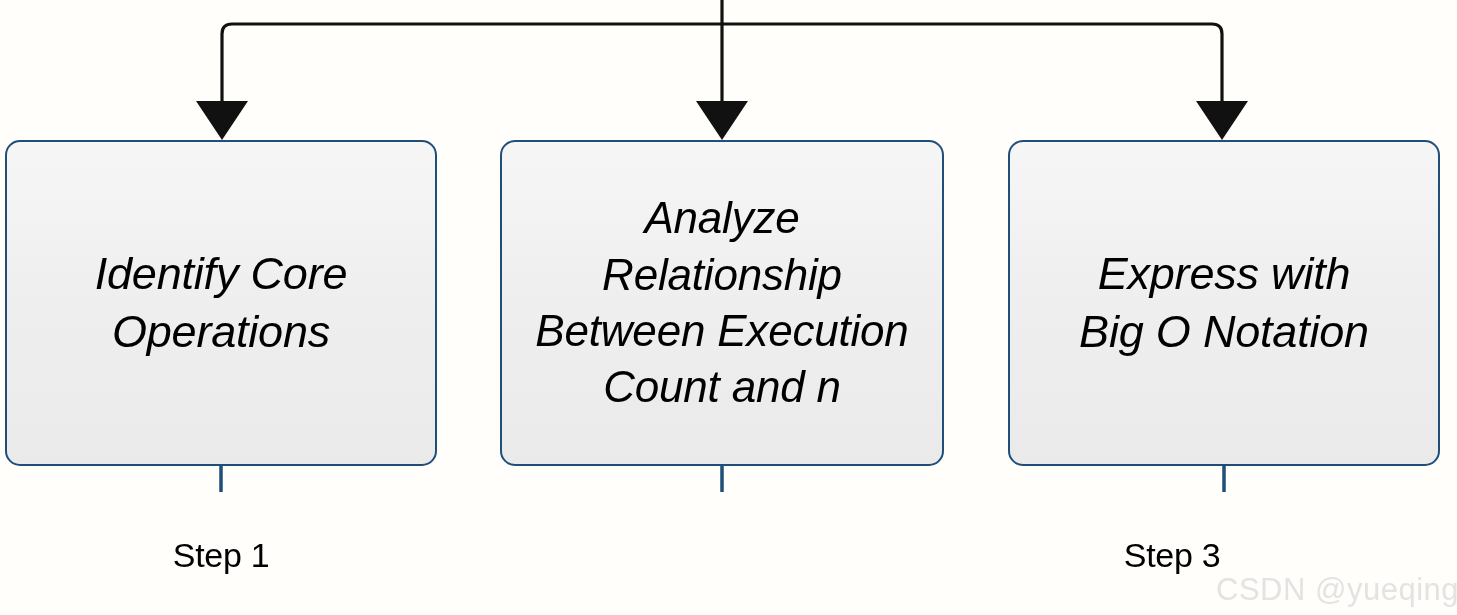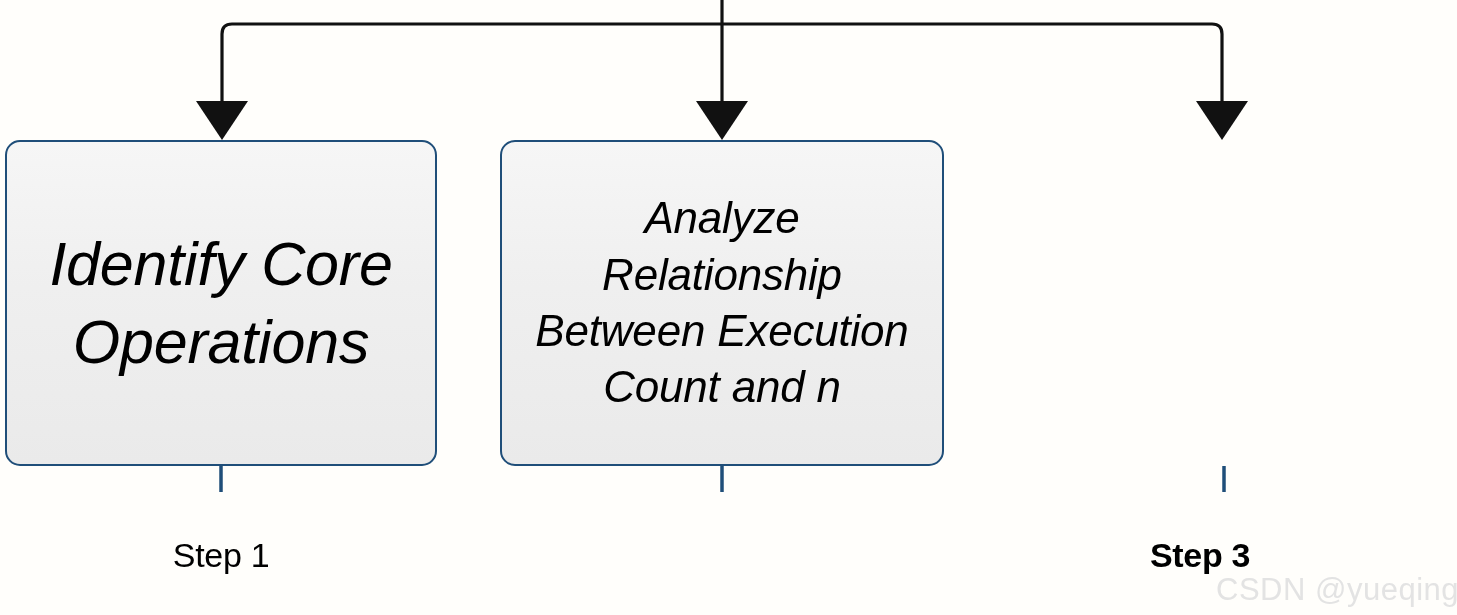--- a/index.html
+++ b/index.html
@@ -27,21 +27,21 @@
     position: absolute;
     box-sizing: border-box;
     border: 2.5px solid #1f4e79;
     border-radius: 15px;
     background: linear-gradient(180deg, #f6f6f6 0%, #efefef 45%, #eaeaea 100%);
     display: flex;
     align-items: center;
     justify-content: center;
     text-align: center;
     color: #000000;
-    font-size: 61px;
+    font-size: 45px;
     line-height: 1.28;
     letter-spacing: -0.2px;
     white-space: pre-line;
   }
   .box-text {
     display: block;
     width: 112%;
     text-align: center;
     font-style: italic;
   }
@@ -89,21 +89,25 @@
 Operations</span>
   </div>
 
   <div class="step-box" style="left:500px; top:140px; width:444px; height:326px; font-size:44px;">
     <span class="box-text">Analyze
 Relationship
 Between Execution
 Count and n</span>
   </div>
 
+  <div class="step-box" style="left:1008px; top:140px; width:432px; height:326px;">
+    <span class="box-text">Express with
+Big O Notation</span>
+  </div>
 
   <div class="step-label" style="left:21px; top:536px; width:400px;">Step 1</div>
 
 
-  <div class="step-label" style="left:1000px; top:536px; width:400px;font-weight:bold;">Step 3</div>
+  <div class="step-label" style="left:972px; top:536px; width:400px;">Step 3</div>
 
   <div id="watermark" style="left:1216px; top:572px;">CSDN @yueqingll</div>
 
 </div>
 
 </body></html>

